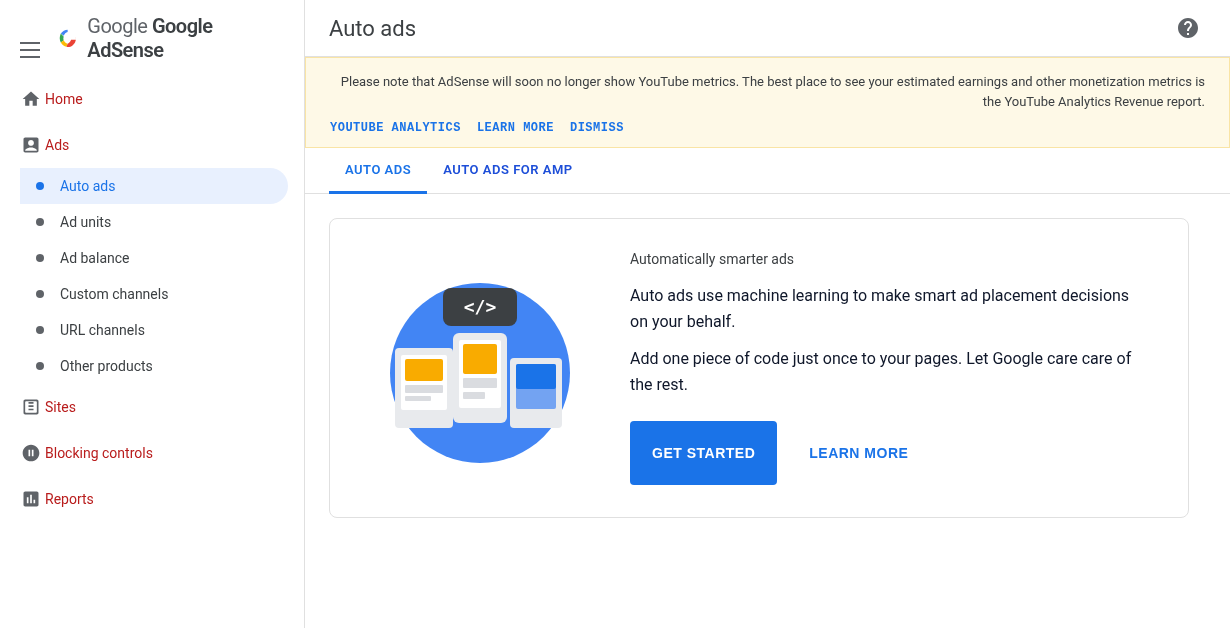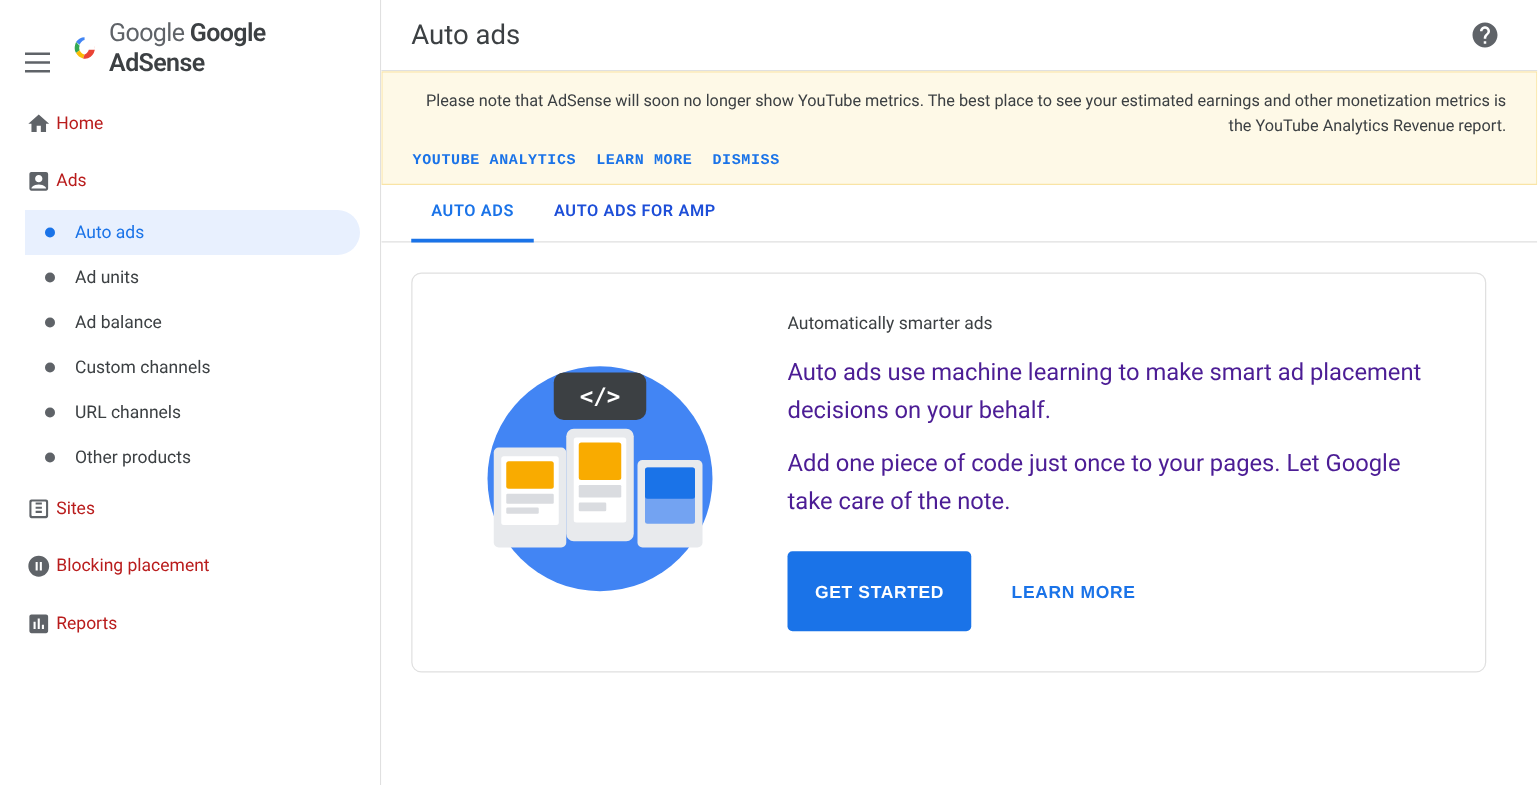--- a/index.html
+++ b/index.html
@@ -222,22 +222,22 @@
     .card-content {
       flex: 1;
     }
     .card-title {
       font-size: 14px;
       font-weight: 400;
       color: #3c4043;
       margin-bottom: 16px;
     }
     .card-desc {
-      font-size: 19px;
-      color: #4c1d95;
+      font-size: 16px;
+      color: #0f172a;
       line-height: 1.6;
       margin-bottom: 12px;
     }
     .card-actions {
       display: flex;
       gap: 16px;
       align-items: center;
       margin-top: 24px;
     }
     .btn-primary {
@@ -349,21 +349,21 @@
     </div>
     <span>Sites</span>
   </div>
 
   <div class="nav-item">
     <div class="nav-icon">
       <svg width="20" height="20" viewBox="0 0 24 24" fill="currentColor">
           <path d="M12 2C6.48 2 2 6.48 2 12s4.48 10 10 10 10-4.48 10-10S17.52 2 12 2zm-1 14H9V8h2v8zm4 0h-2V8h2v8z"></path>
         </svg>
     </div>
-    <span>Blocking placement</span>
+    <span>Blocking controls</span>
   </div>
 
   <div class="nav-item">
     <div class="nav-icon">
       <svg width="20" height="20" viewBox="0 0 24 24" fill="currentColor">
           <path d="M19 3H5c-1.1 0-2 .9-2 2v14c0 1.1.9 2 2 2h14c1.1 0 2-.9 2-2V5c0-1.1-.9-2-2-2zM9 17H7v-7h2v7zm4 0h-2V7h2v10zm4 0h-2v-4h2v4z"></path>
         </svg>
     </div>
     <span>Reports</span>
   </div>
@@ -421,21 +421,21 @@
             <rect x="141" y="106" width="40" height="25" rx="2" fill="#1a73e8"></rect>
 
             <rect x="68" y="30" width="74" height="38" rx="8" fill="#3c4043"></rect>
             <text x="105" y="55" text-anchor="middle" fill="#fff" font-size="18" font-weight="bold" font-family="monospace">&lt;/&gt;</text>
           </svg>
         </div>
 
         <div class="card-content">
           <h2 class="card-title">Automatically smarter ads</h2>
           <p class="card-desc">Auto ads use machine learning to make smart ad placement decisions on your behalf.</p>
-          <p class="card-desc">Add one piece of code just once to your pages. Let Google take care of the note.</p>
+          <p class="card-desc">Add one piece of code just once to your pages. Let Google care care of the rest.</p>
           <div class="card-actions">
             <button class="btn-primary">GET STARTED</button>
             <button class="btn-secondary">LEARN MORE</button>
           </div>
         </div>
       </div>
     </div>
   </div>
 </div>
 

